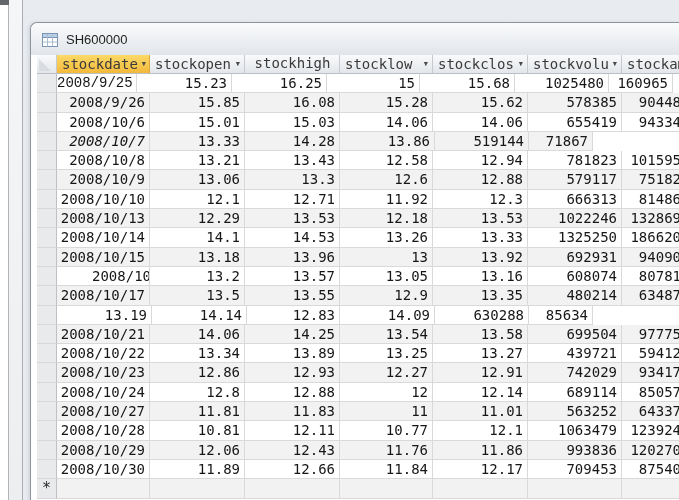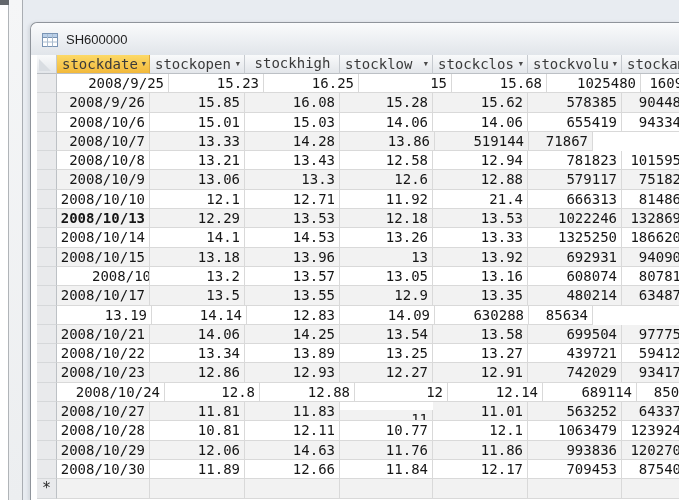--- a/index.html
+++ b/index.html
@@ -109,21 +109,21 @@
           <span class="hdr-arrow">▼</span>
         </div>
         <div class="hdr-cell" style="width: 64px;">
           <span>stockam</span>
         </div>
       </div>
     <div>
 
     <div class="row">
           <div class="sel-cell"></div>
-          <div class="cell" style="width: 112px;">2008/9/25</div>
+          <div class="cell" style="width: 80px; font-family: Liberation Mono, monospace;">2008/9/25</div>
           <div class="cell" style="width: 95px;">15.23</div>
           <div class="cell" style="width: 95px;">16.25</div>
           <div class="cell" style="width: 93px;">15</div>
           <div class="cell" style="width: 95px;">15.68</div>
           <div class="cell" style="width: 94px;">1025480</div>
           <div class="cell" style="width: 64px;">160965</div>
         </div>
         <div class="row alt">
           <div class="sel-cell"></div>
           <div class="cell" style="width: 93px;">2008/9/26</div>
@@ -139,21 +139,21 @@
           <div class="cell" style="width: 93px;">2008/10/6</div>
           <div class="cell" style="width: 95px;">15.01</div>
           <div class="cell" style="width: 95px;">15.03</div>
           <div class="cell" style="width: 93px;">14.06</div>
           <div class="cell" style="width: 95px;">14.06</div>
           <div class="cell" style="width: 94px;">655419</div>
           <div class="cell" style="width: 64px;">94334</div>
         </div>
         <div class="row alt">
           <div class="sel-cell"></div>
-          <div class="cell" style="width: 93px;">2008/10/7</div>
+          <div class="cell" style="width: 93px; font-style: italic;">2008/10/7</div>
           <div class="cell" style="width: 95px;">13.33</div>
           <div class="cell" style="width: 95px;">14.28</div>
           <div class="cell" style="width: 95px;">13.86</div>
           <div class="cell" style="width: 94px;">519144</div>
           <div class="cell" style="width: 64px;">71867</div>
         </div>
         <div class="row">
           <div class="sel-cell"></div>
           <div class="cell" style="width: 93px;">2008/10/8</div>
           <div class="cell" style="width: 95px;">13.21</div>
@@ -172,27 +172,27 @@
           <div class="cell" style="width: 95px;">12.88</div>
           <div class="cell" style="width: 94px;">579117</div>
           <div class="cell" style="width: 64px;">75182</div>
         </div>
         <div class="row">
           <div class="sel-cell"></div>
           <div class="cell" style="width: 93px;">2008/10/10</div>
           <div class="cell" style="width: 95px;">12.1</div>
           <div class="cell" style="width: 95px;">12.71</div>
           <div class="cell" style="width: 93px;">11.92</div>
-          <div class="cell" style="width: 95px;">21.4</div>
+          <div class="cell" style="width: 95px;">12.3</div>
           <div class="cell" style="width: 94px;">666313</div>
           <div class="cell" style="width: 64px;">81486</div>
         </div>
         <div class="row alt">
           <div class="sel-cell"></div>
-          <div class="cell" style="width: 93px; font-weight: bold;">2008/10/13</div>
+          <div class="cell" style="width: 93px;">2008/10/13</div>
           <div class="cell" style="width: 95px;">12.29</div>
           <div class="cell" style="width: 95px;">13.53</div>
           <div class="cell" style="width: 93px;">12.18</div>
           <div class="cell" style="width: 95px;">13.53</div>
           <div class="cell" style="width: 94px;">1022246</div>
           <div class="cell" style="width: 64px;">132869</div>
         </div>
         <div class="row">
           <div class="sel-cell"></div>
           <div class="cell" style="width: 93px;">2008/10/14</div>
@@ -267,53 +267,53 @@
           <div class="cell" style="width: 93px;">2008/10/23</div>
           <div class="cell" style="width: 95px;">12.86</div>
           <div class="cell" style="width: 95px;">12.93</div>
           <div class="cell" style="width: 93px;">12.27</div>
           <div class="cell" style="width: 95px;">12.91</div>
           <div class="cell" style="width: 94px;">742029</div>
           <div class="cell" style="width: 64px;">93417</div>
         </div>
         <div class="row">
           <div class="sel-cell"></div>
-          <div class="cell" style="width: 108px;">2008/10/24</div>
+          <div class="cell" style="width: 93px;">2008/10/24</div>
           <div class="cell" style="width: 95px;">12.8</div>
           <div class="cell" style="width: 95px;">12.88</div>
           <div class="cell" style="width: 93px;">12</div>
           <div class="cell" style="width: 95px;">12.14</div>
           <div class="cell" style="width: 94px;">689114</div>
           <div class="cell" style="width: 64px;">85057</div>
         </div>
         <div class="row alt">
           <div class="sel-cell"></div>
           <div class="cell" style="width: 93px;">2008/10/27</div>
           <div class="cell" style="width: 95px;">11.81</div>
           <div class="cell" style="width: 95px;">11.83</div>
-          <div class="cell" style="width: 93px; margin-top: 8px;">11</div>
+          <div class="cell" style="width: 93px;">11</div>
           <div class="cell" style="width: 95px;">11.01</div>
           <div class="cell" style="width: 94px;">563252</div>
           <div class="cell" style="width: 64px;">64337</div>
         </div>
         <div class="row">
           <div class="sel-cell"></div>
           <div class="cell" style="width: 93px;">2008/10/28</div>
           <div class="cell" style="width: 95px;">10.81</div>
           <div class="cell" style="width: 95px;">12.11</div>
           <div class="cell" style="width: 93px;">10.77</div>
           <div class="cell" style="width: 95px;">12.1</div>
           <div class="cell" style="width: 94px;">1063479</div>
           <div class="cell" style="width: 64px;">123924</div>
         </div>
         <div class="row alt">
           <div class="sel-cell"></div>
           <div class="cell" style="width: 93px;">2008/10/29</div>
           <div class="cell" style="width: 95px;">12.06</div>
-          <div class="cell" style="width: 95px;">14.63</div>
+          <div class="cell" style="width: 95px;">12.43</div>
           <div class="cell" style="width: 93px;">11.76</div>
           <div class="cell" style="width: 95px;">11.86</div>
           <div class="cell" style="width: 94px;">993836</div>
           <div class="cell" style="width: 64px;">120270</div>
         </div>
         <div class="row">
           <div class="sel-cell"></div>
           <div class="cell" style="width: 93px;">2008/10/30</div>
           <div class="cell" style="width: 95px;">11.89</div>
           <div class="cell" style="width: 95px;">12.66</div>

